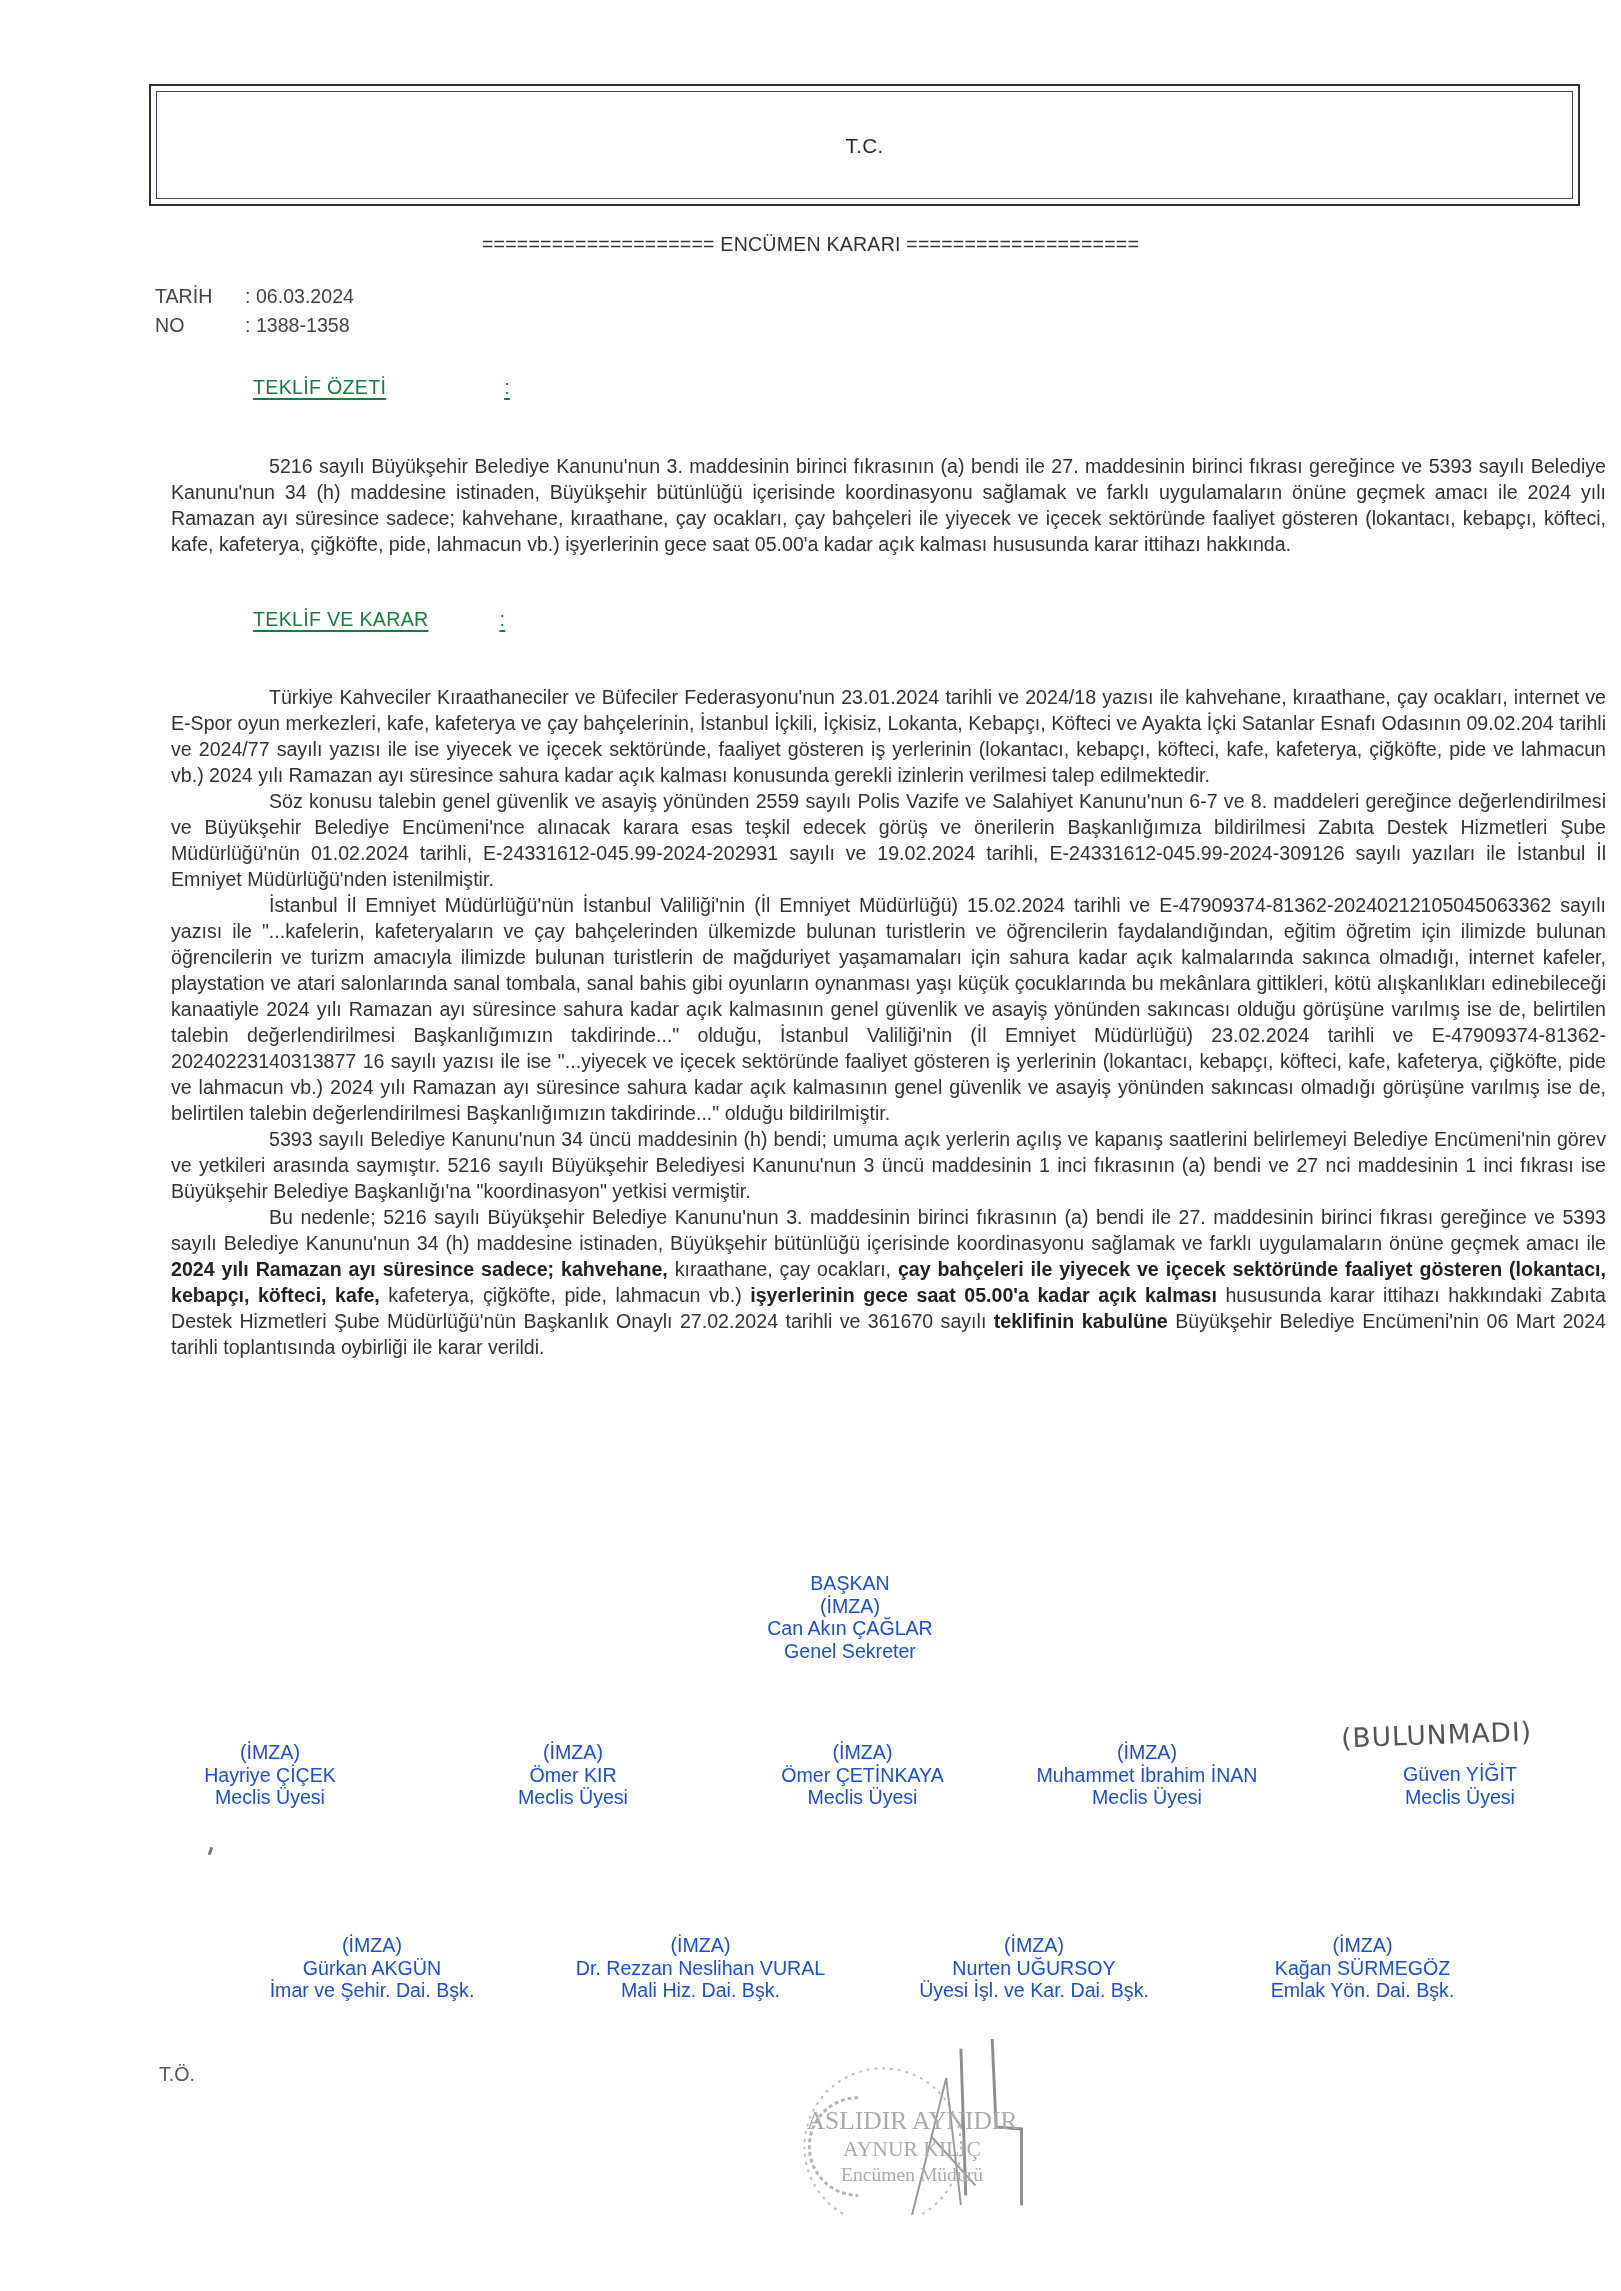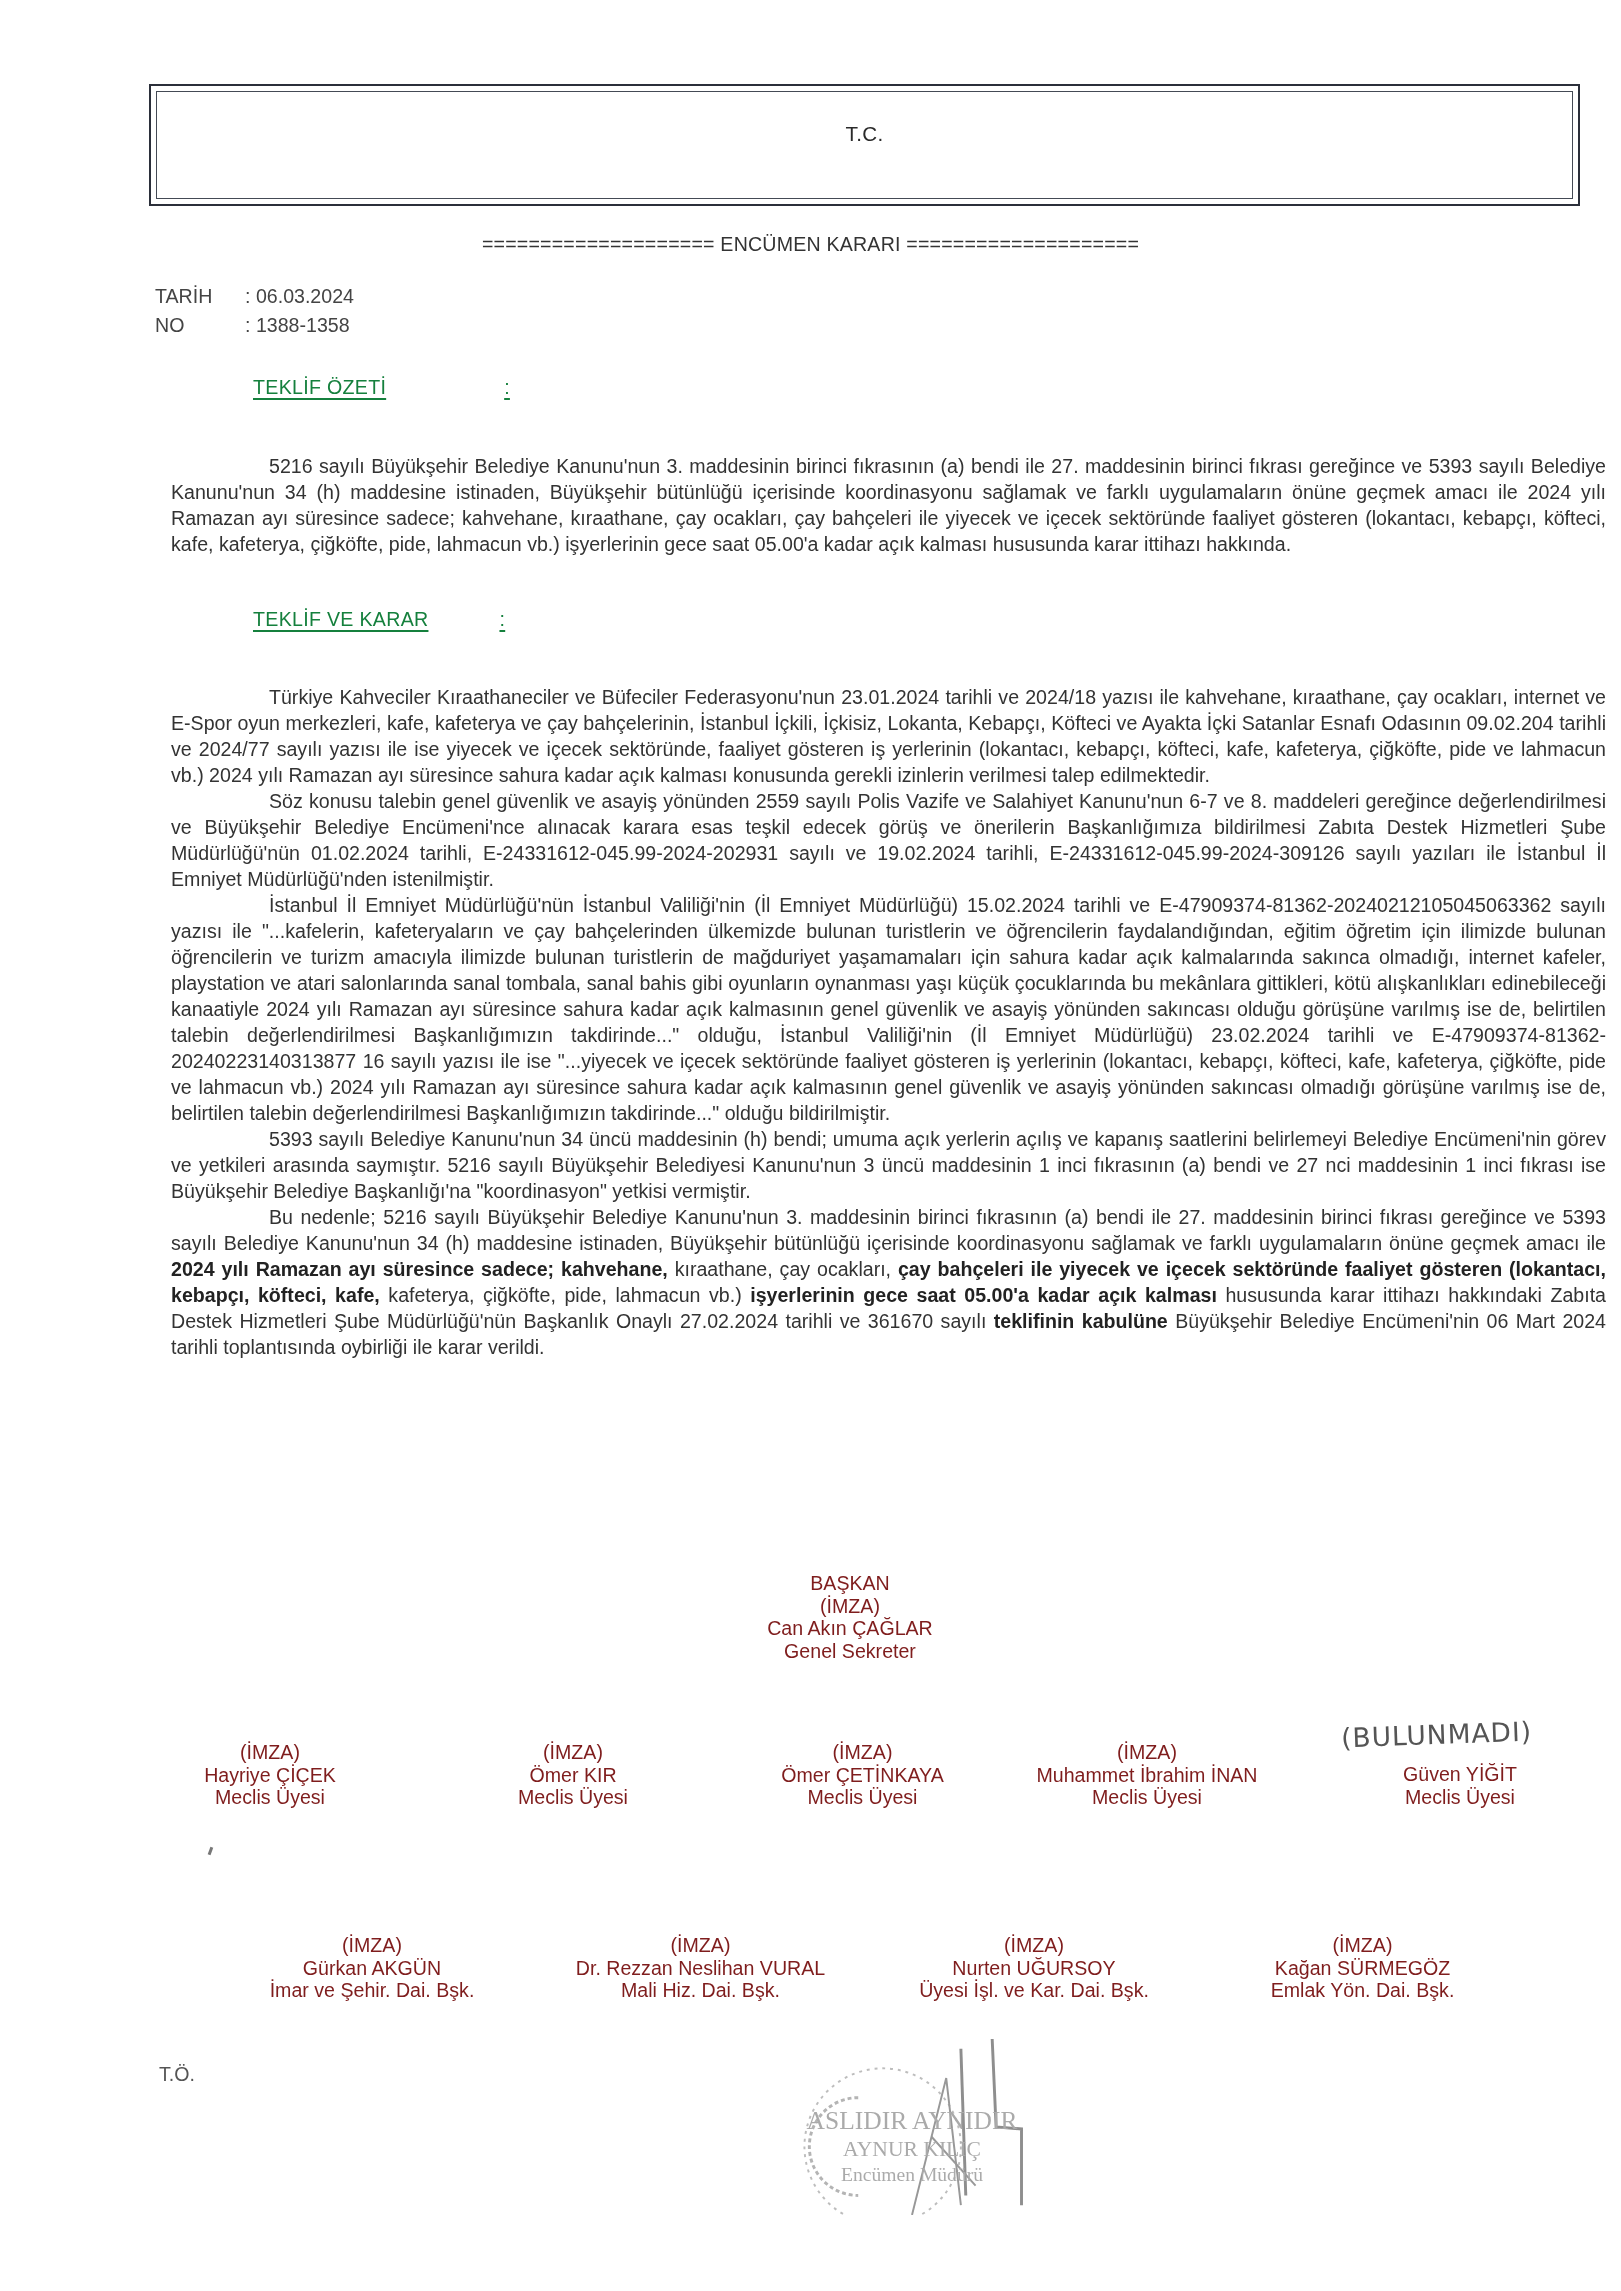--- a/index.html
+++ b/index.html
@@ -8,40 +8,40 @@
     font-family: "Liberation Sans", sans-serif; color: #2a2a2a;
   }
   .abs { position: absolute; }
   
   .hdr-box {
     position: absolute; left: 149px; top: 84px; width: 1431px; height: 122px;
     border: 2.9px double #2b2f3a; box-sizing: border-box;
     outline: 1px solid #444a55; outline-offset: -8.8px;
   }
   .hdr-line { position: absolute; left: 0; right: 0; text-align: center; font-size: 20.6px; letter-spacing: 0.3px; }
-  .hdr-tc { top: 36px; }
+  .hdr-tc { top: 48px; }
   .hdr-org { top: 61px; }
   .karar-title {
     position: absolute; top: 233px; left: 0; width: 1621px; text-align: center;
     font-size: 19.6px; letter-spacing: 0.2px; color: #333;
   }
   .meta { position: absolute; left: 155px; font-size: 19.6px; color: #444; }
   .meta .k { display: inline-block; width: 90px; }
   .sec-h {
     position: absolute; left: 253px; font-size: 19.6px; color: #15803d;
     text-decoration: underline; text-decoration-thickness: 2px; text-underline-offset: 3.9px;
     letter-spacing: 0.3px;
   }
   .para {
     position: absolute; left: 155px; width: 1435px; font-size: 19.6px; line-height: 26px;
     text-align: justify; color: #333; margin: 16px;
   }
   .para p { margin: 0; text-indent: 98px; text-align: justify; }
   .para b { font-weight: bold; color: #222; }
-  .sig { position: absolute; text-align: center; font-size: 19.6px; line-height: 22.5px; color: #7f1d1d; }
+  .sig { position: absolute; text-align: center; font-size: 19.6px; line-height: 22.5px; color: #1d4ed8; }
   .sig div { white-space: nowrap; }
   .hand {
     position: absolute; left: 1341px; top: 1719px; font-family: "DejaVu Sans", sans-serif;
     font-size: 26.5px; color: #555; letter-spacing: 1px; transform: rotate(-2deg);
   }
   .to-label { position: absolute; left: 159px; top: 2063px; font-size: 19.6px; color: #555; }
   .stamp {
     position: absolute; left: 765px; top: 2039px; width: 294px; height: 176px;
     opacity: 0.55;
     text-decoration: underline;

